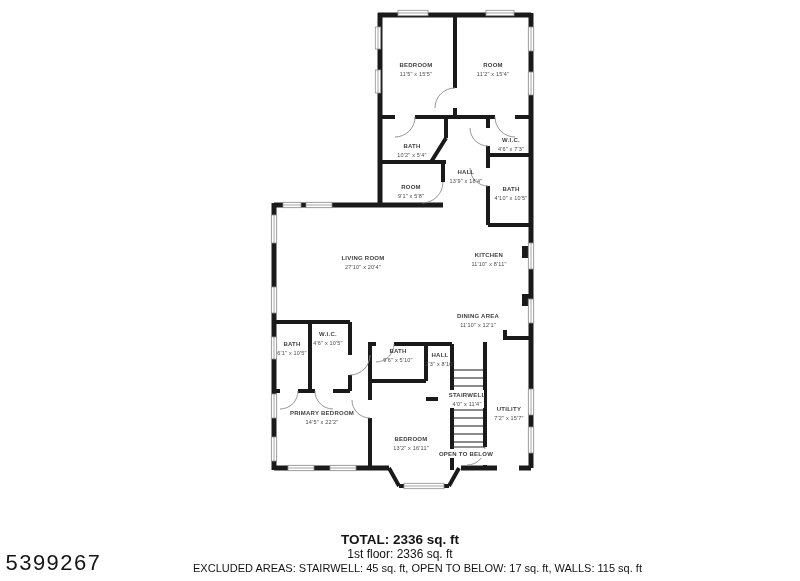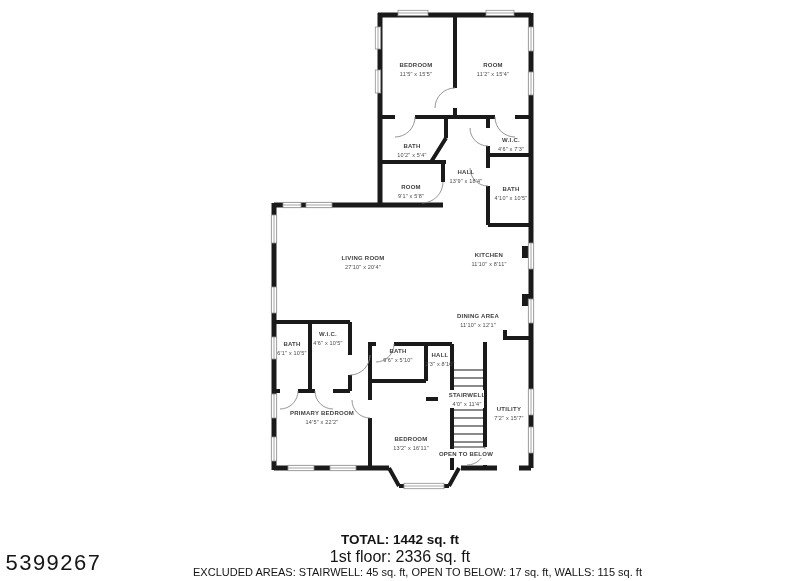--- a/index.html
+++ b/index.html
@@ -12,21 +12,21 @@
   .tread{stroke:#2a2a2a;stroke-width:1.1;}
   .win{fill:#ffffff;stroke:#8f8f8f;stroke-width:.8;}
   .wline{stroke:#8f8f8f;stroke-width:.8;}
   .halo{fill:#ffffff;}
   .fix{fill:#1a1a1a;}
   .rn{font-family:"Liberation Sans",sans-serif;font-size:6px;font-weight:700;
       fill:#3d3d3d;letter-spacing:.25px;}
   .rd{font-family:"Liberation Sans",sans-serif;font-size:5.5px;fill:#4a4a4a;letter-spacing:.2px;}
   .footer{position:absolute;left:0;right:0;top:533px;text-align:center;color:#141414;}
   .footer .total{font-size:13.5px;font-weight:700;line-height:1.1;}
-  .footer .floor{font-size:16px;line-height:1.15;}
+  .footer .floor{font-size:12px;line-height:1.15;}
   .footer .excluded{font-size:11px;line-height:1.2;padding-left:35px;}
   .photo-id{position:absolute;left:5px;top:552px;font-size:22px;color:#161616;
             letter-spacing:.5px;font-family:Liberation Mono, monospace;}
 </style>
 </head>
 <body>
 
 <div class="stage">
 
   <svg viewBox="0 0 800 581" width="800" height="581">
@@ -196,19 +196,19 @@
       <text class="rd" x="322" y="424" text-anchor="middle">14'5" x 22'2"</text>
 
       <text class="rn" x="411" y="441" text-anchor="middle">BEDROOM</text>
       <text class="rd" x="411" y="450" text-anchor="middle">13'2" x 16'11"</text>
 
       <text class="rn" x="466" y="456" text-anchor="middle">OPEN TO BELOW</text>
     </g>
   </svg>
 
   <div class="footer">
-    <div class="total">TOTAL: 1442 sq. ft</div>
+    <div class="total">TOTAL: 2336 sq. ft</div>
     <div class="floor">1st floor: 2336 sq. ft</div>
     <div class="excluded">EXCLUDED AREAS: STAIRWELL: 45 sq. ft, OPEN TO BELOW: 17 sq. ft, WALLS: 115 sq. ft</div>
   </div>
 
   <div class="photo-id">5399267</div>
 </div>
 
 </body></html>

